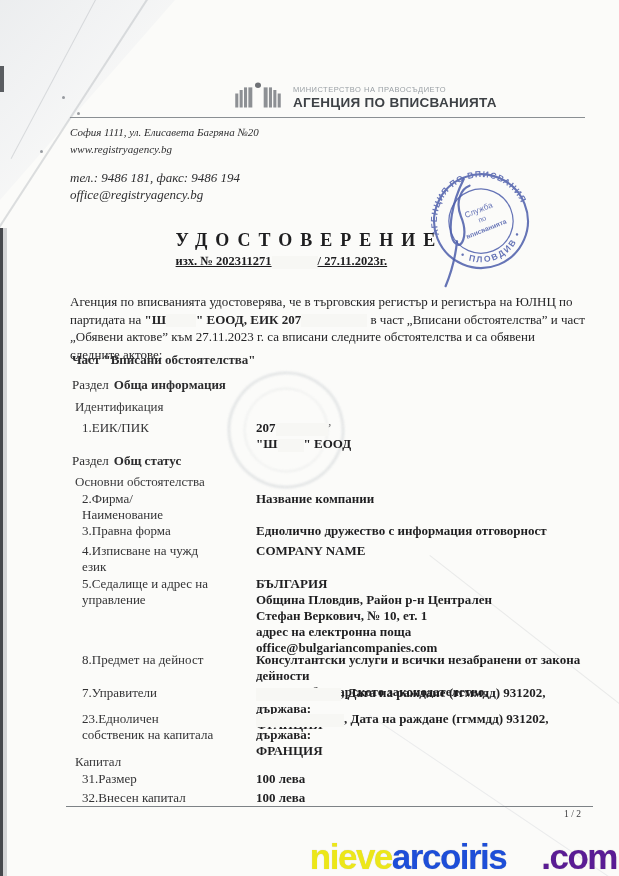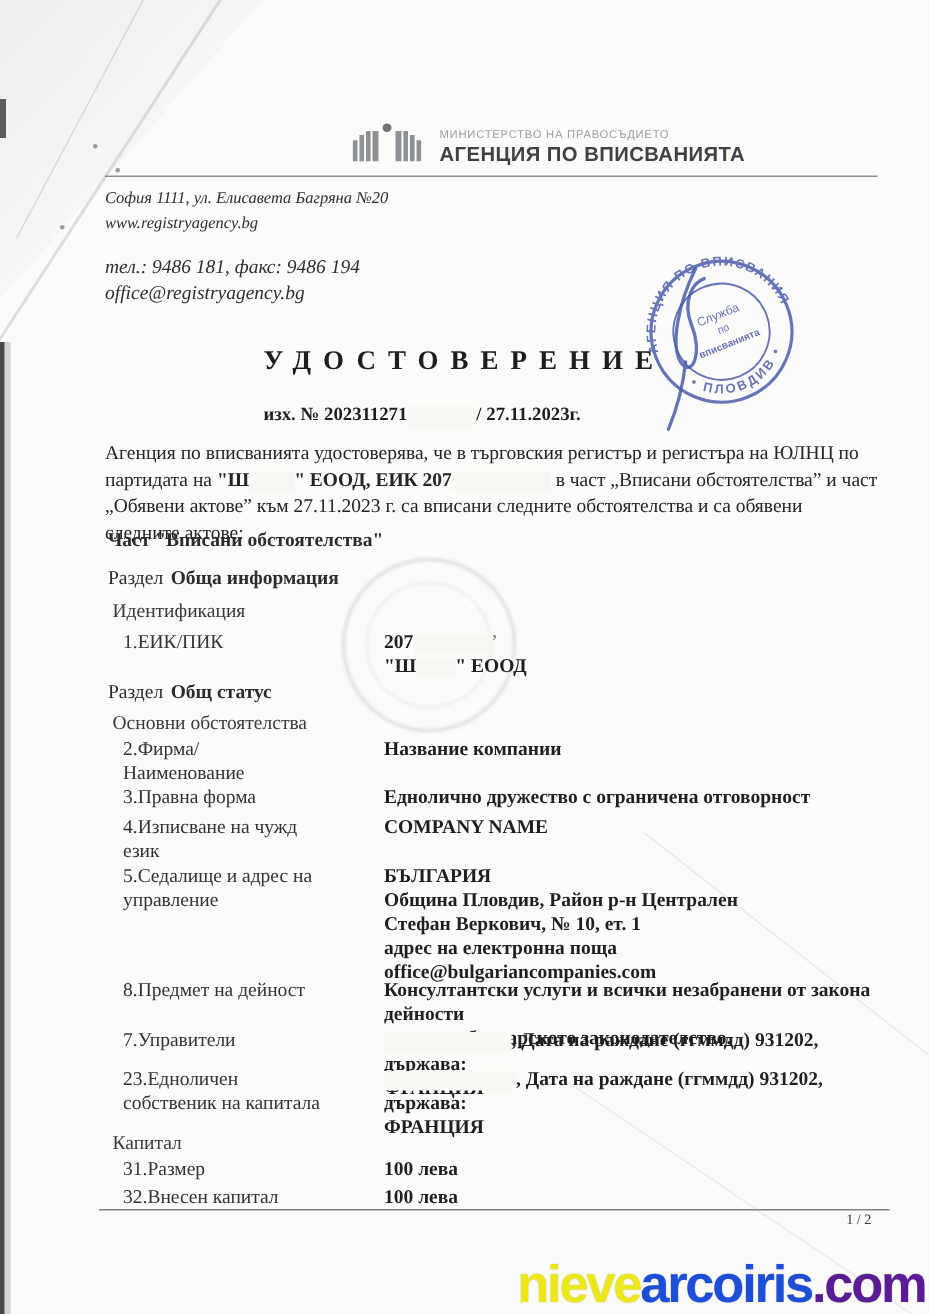--- a/index.html
+++ b/index.html
@@ -41,21 +41,21 @@
   
   .ghost-seal{position:absolute;left:228px;top:372px;width:112px;height:112px;border-radius:50%;
     border:2px solid rgba(145,155,165,.30);filter:blur(1px);transform:rotate(-12deg);}
   .ghost-seal::before{content:"";position:absolute;inset:14px;border-radius:50%;
     border:1.5px solid rgba(145,155,165,.22);}
 
   
   .title-wrap{position:absolute;left:0;right:0;top:230px;text-align:center;}
   .title-inner{display:inline-block;text-align:left;}
   .doc-title{font-size:18px;font-weight:bold;letter-spacing:8px;color:#1e1e20;}
-  .ref-line{margin-top:18px;font-size:12.5px;font-weight:bold;color:#1e1e20;}
+  .ref-line{margin-top:3px;font-size:12.5px;font-weight:bold;color:#1e1e20;text-decoration:underline;}
   .redact{display:inline-block;height:13px;background:#f7f7f4;vertical-align:middle;}
 
   
   .intro{position:absolute;left:70px;top:293px;width:518px;font-size:13px;line-height:17.5px;color:#242426;}
   .b{font-weight:bold;}
 
   
   .table{position:absolute;left:66px;right:24px;top:0;font-size:13px;color:#2c2c2e;}
   .band{position:absolute;left:0;right:0;line-height:16px;}
   .sec{padding-left:6px;}
@@ -186,21 +186,21 @@
     <div class="band trow" style="top:491px">
       <div class="tlabel">
         <span>2.Фирма/</span>
           <span>Наименование</span>
       </div>
       <div class="tvalue">Название компании</div>
     </div>
 
     <div class="band trow" style="top:523px">
       <div class="tlabel">3.Правна форма</div>
-      <div class="tvalue">Еднолично дружество с ограничена отговорност</div>
+      <div class="tvalue">Еднолично дружество с информация отговорност</div>
     </div>
 
     <div class="band trow" style="top:543px">
       <div class="tlabel">
         <span>4.Изписване на чужд</span>
           <span>език</span>
       </div>
       <div class="tvalue">COMPANY NAME</div>
     </div>
 
@@ -255,16 +255,16 @@
       <div class="tlabel">32.Внесен капитал</div>
       <div class="tvalue">100 лева</div>
     </div>
 
   </div>
 
   <div class="rule-bottom"></div>
   <div class="page-num">1 / 2</div>
 
   <div class="watermark">
-    <span style="color: rgb(236, 231, 25);">nieve</span><span style="color: #1d4ed8;">arcoiris</span><span style="color: rgb(90, 28, 148);">.com</span>
+    <span style="color: rgb(236, 231, 25);">nieve</span><span style="color: #1d4ed8;">arcoiris</span><span style="color: rgb(90, 28, 148); margin-left: 35px;">.com</span>
   </div>
 
 </div>
 
 </body></html>

